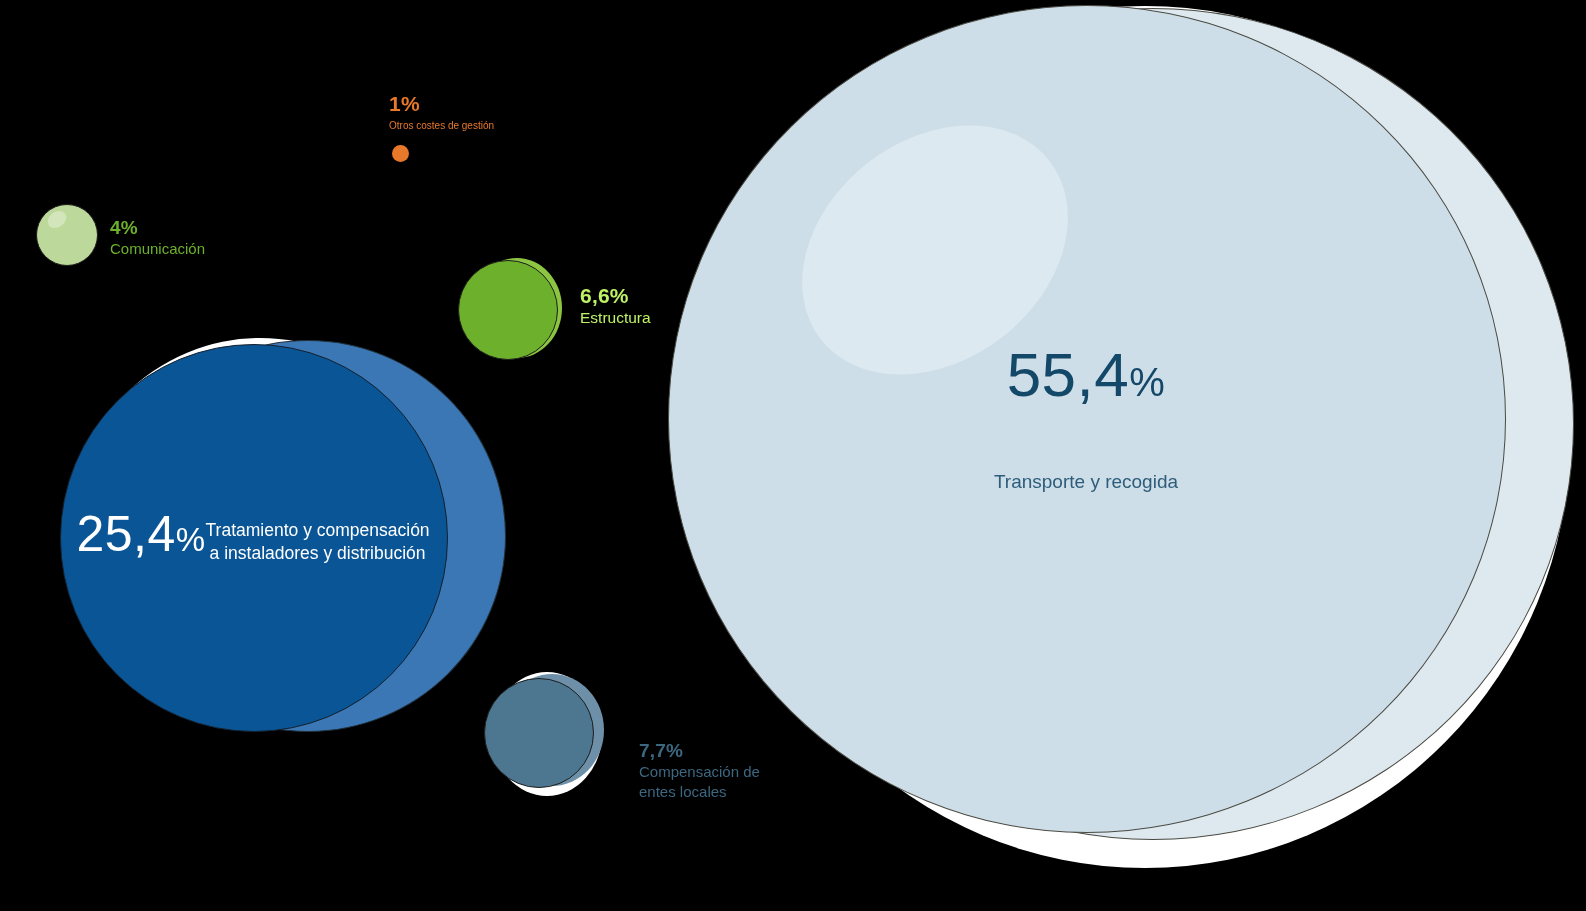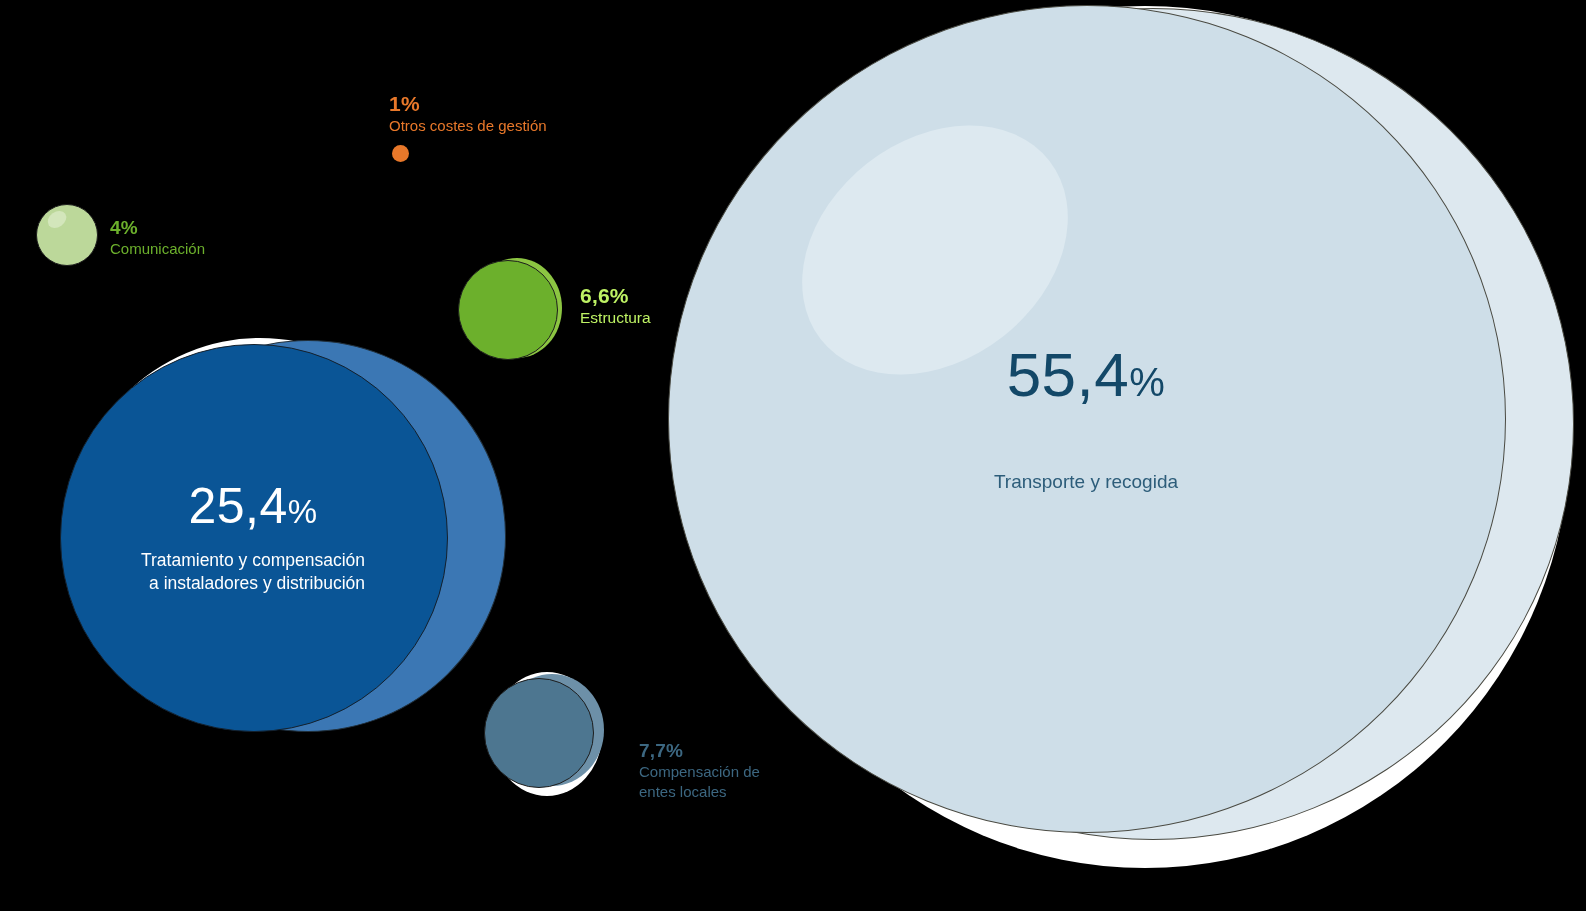--- a/index.html
+++ b/index.html
@@ -31,21 +31,21 @@
   .label .pct {
     display: block;
     font-weight: bold;
     letter-spacing: 0.2px;
   }
   .label .desc { display: block; }
 
   
   #lbl-otros { left: 389px; top: 92px; color: #e8782a; }
   #lbl-otros .pct  { font-size: 21px; line-height: 24px; }
-  #lbl-otros .desc { font-size: 15px; line-height: 20px; }
+  #lbl-otros .desc { font-size: 10px; line-height: 20px; }
 
   
   #lbl-comunicacion { left: 110px; top: 217px; color: #6cb02c; }
   #lbl-comunicacion .pct  { font-size: 19px; line-height: 22px; }
   #lbl-comunicacion .desc { font-size: 15px; line-height: 20px; }
 
   
   #lbl-estructura { left: 580px; top: 284px; color: #bef264; }
   #lbl-estructura .pct  { font-size: 21px; line-height: 24px; }
   #lbl-estructura .desc { font-size: 15.5px; line-height: 20px; }
@@ -117,40 +117,39 @@
   }
   #bub-tratamiento .front-circ {
     left: 2px; top: 10px; width: 386px; height: 386px;
     background: #0a5596;
     border: 1px solid #14202c;
   }
   #txt-tratamiento {
     position: absolute;
     left: 2px; top: 10px; width: 386px; height: 386px;
     display: flex;
-    flex-direction: column;
+    flex-direction: row;
     align-items: center;
     justify-content: center;
     color: #ffffff;
     text-align: center;
     pointer-events: none;
   }
   #txt-tratamiento .big {
     font-size: 50px;
     font-weight: 300;
     line-height: 54px;
     letter-spacing: 0.5px;
   }
   #txt-tratamiento .big .unit { font-size: 33px; }
   #txt-tratamiento .sub {
     font-size: 17.5px;
     line-height: 23px;
     margin-top: 10px;
     font-weight: 400;
-    text-align: right;
   }
 
   
   #bub-transporte { left: 660px; top: 0px; width: 926px; height: 880px; }
   #bub-transporte .white-halo {
     left: 60px; top: 6px; width: 850px; height: 862px;
     border-radius: 50%;
   }
   #bub-transporte .back-circ {
     left: 72px; top: 8px; width: 840px; height: 830px;

